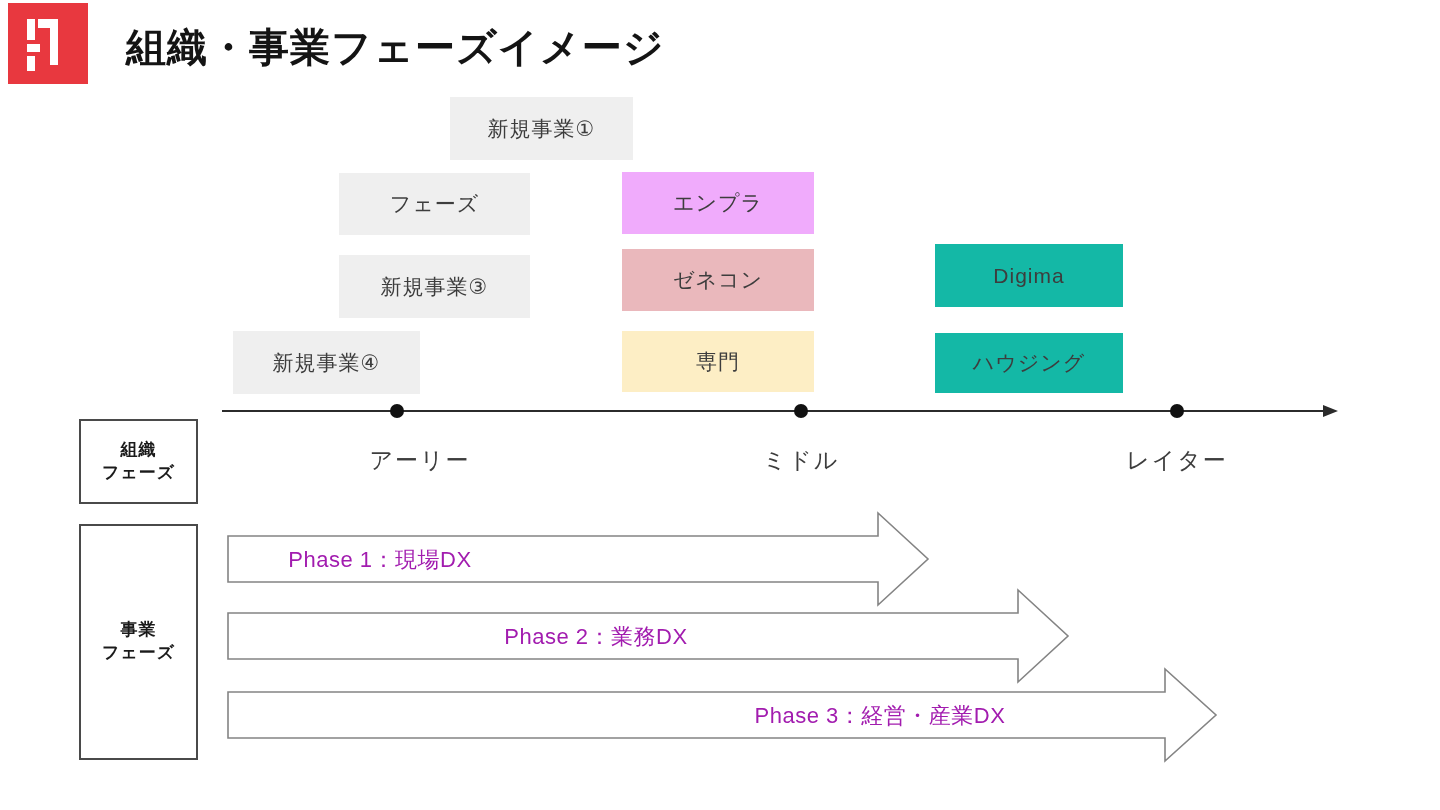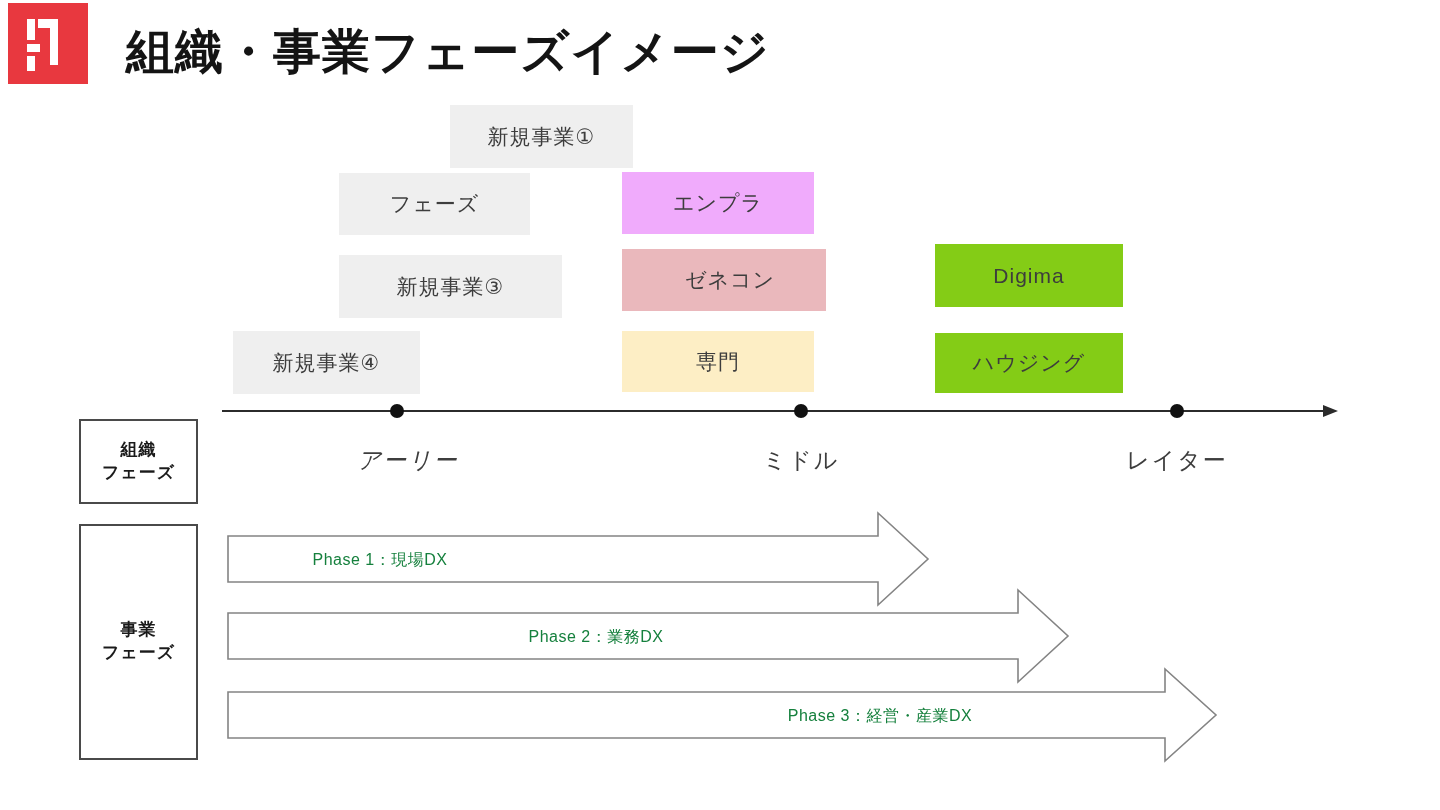--- a/index.html
+++ b/index.html
@@ -9,70 +9,70 @@
     -webkit-font-smoothing:antialiased;
   }
   #canvas{position:absolute;inset:0;width:1440px;height:810px;}
 
   
   .logo{position:absolute;left:8px;top:3px;width:80px;height:81px;background:#e8383f;}
 
   
   .title{
     position:absolute;left:126px;top:20px;
-    font-size:48px;font-weight:700;color:#141414;letter-spacing:1px;
+    font-size:40px;font-weight:700;color:#141414;letter-spacing:1px;
     white-space:nowrap;
   }
 
   
   .chip{
     position:absolute;display:flex;align-items:center;justify-content:center;
     font-size:21px;font-weight:500;color:#3d3d3d;letter-spacing:1px;white-space:nowrap;
   }
   .chip.gray  {background:#efefef;}
   .chip.blue  {background:#f0abfc;}
   .chip.pink  {background:#eab8bc;}
   .chip.yellow{background:#fdeec5;}
-  .chip.green {background:#84cc16;}
+  .chip.green {background:#14b8a6;}
 
-  .c1{left:450px;top:97px; width:183px;height:63px;margin-top:8px;}
+  .c1{left:450px;top:97px; width:183px;height:63px;}
   .c2{left:339px;top:173px;width:191px;height:62px;}
   .c3{left:622px;top:172px;width:192px;height:62px;}
-  .c4{left:339px;top:255px;width:223px;height:63px;}
-  .c5{left:622px;top:249px;width:192px;height:62px;padding-left:12px;}
+  .c4{left:339px;top:255px;width:191px;height:63px;}
+  .c5{left:622px;top:249px;width:192px;height:62px;}
   .c6{left:935px;top:244px;width:188px;height:63px;}
   .c7{left:233px;top:331px;width:187px;height:63px;}
   .c8{left:622px;top:331px;width:192px;height:61px;}
   .c9{left:935px;top:333px;width:188px;height:60px;}
 
   
   .shapes{position:absolute;left:0;top:0;width:1440px;height:810px;pointer-events:none;}
 
   
   .stage-label{
     position:absolute;top:445px;transform:translateX(-50%);
     font-size:23px;color:#3d3d3d;letter-spacing:2px;white-space:nowrap;
   }
-  .s1{left:408px;font-style:italic;} .s2{left:801px;} .s3{left:1177px;}
+  .s1{left:420px;} .s2{left:801px;} .s3{left:1177px;}
 
   
   .side-box{
     position:absolute;left:79px;width:119px;background:#fff;
     border:2px solid #4a4a4a;box-sizing:border-box;
     display:flex;flex-direction:column;align-items:center;justify-content:center;
     font-size:17px;font-weight:600;color:#1a1a1a;line-height:1.35;letter-spacing:1px;
     text-align:center;
   }
   .org-box{top:419px;height:85px;}
   .biz-box{top:524px;height:236px;}
 
   
   .phase-label{
     position:absolute;transform:translate(-50%,-50%);
-    font-size:16px;color:#15803d;letter-spacing:0.5px;white-space:nowrap;
+    font-size:22px;color:#a21caf;letter-spacing:0.5px;white-space:nowrap;
   }
   .p1{left:380px;top:560px;}
   .p2{left:596px;top:637px;}
   .p3{left:880px;top:716px;}
 </style>
 </head>
 <body>
 
 <div id="canvas">
 

